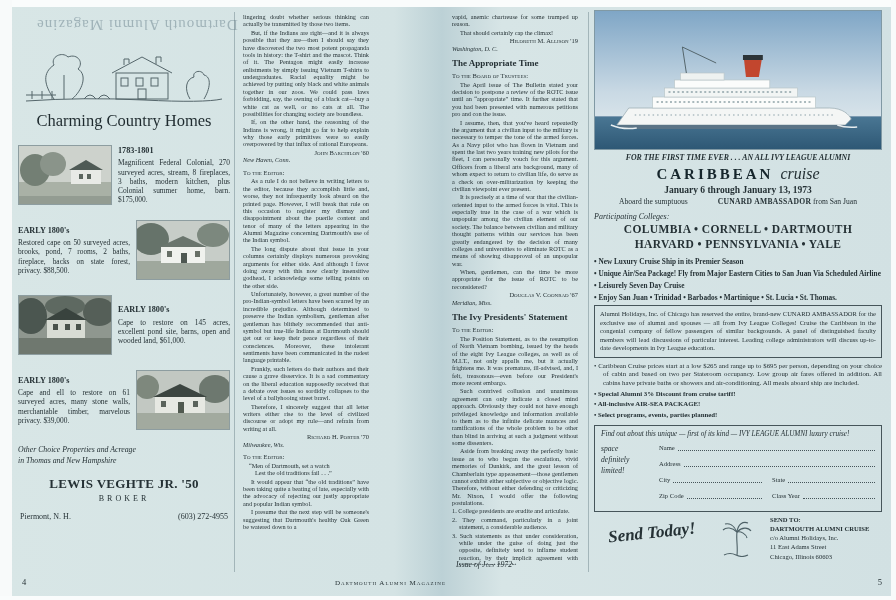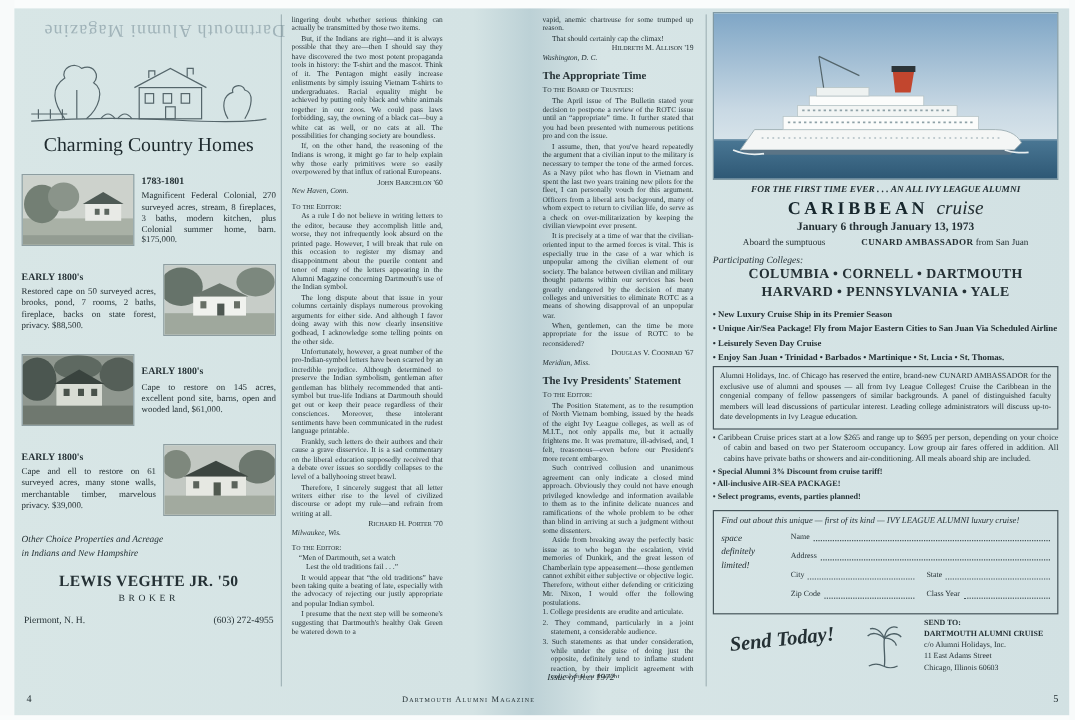--- a/index.html
+++ b/index.html
@@ -184,21 +184,21 @@
         <rect x="41" y="31" width="6" height="11" fill="#50594f"></rect>
       </svg>
       <div class="ltext">
         <div class="lhead">EARLY 1800's</div>
         <div class="lbody">Cape and ell to restore on 61 surveyed acres, many stone walls, merchantable timber, marvelous privacy. $39,000.</div>
       </div>
     </div>
 
     <div class="other">
       <div>Other Choice Properties and Acreage</div>
-      <div>in Indians and New Hampshire</div>
+      <div>in Thomas and New Hampshire</div>
     </div>
     <div class="broker-name">LEWIS VEGHTE JR. '50</div>
     <div class="broker-title">BROKER</div>
     <div class="broker-row">
       <span>Piermont, N. H.</span>
       <span>(603) 272-4955</span>
     </div>
   </div>
 
   <div class="vrule r1"></div>

